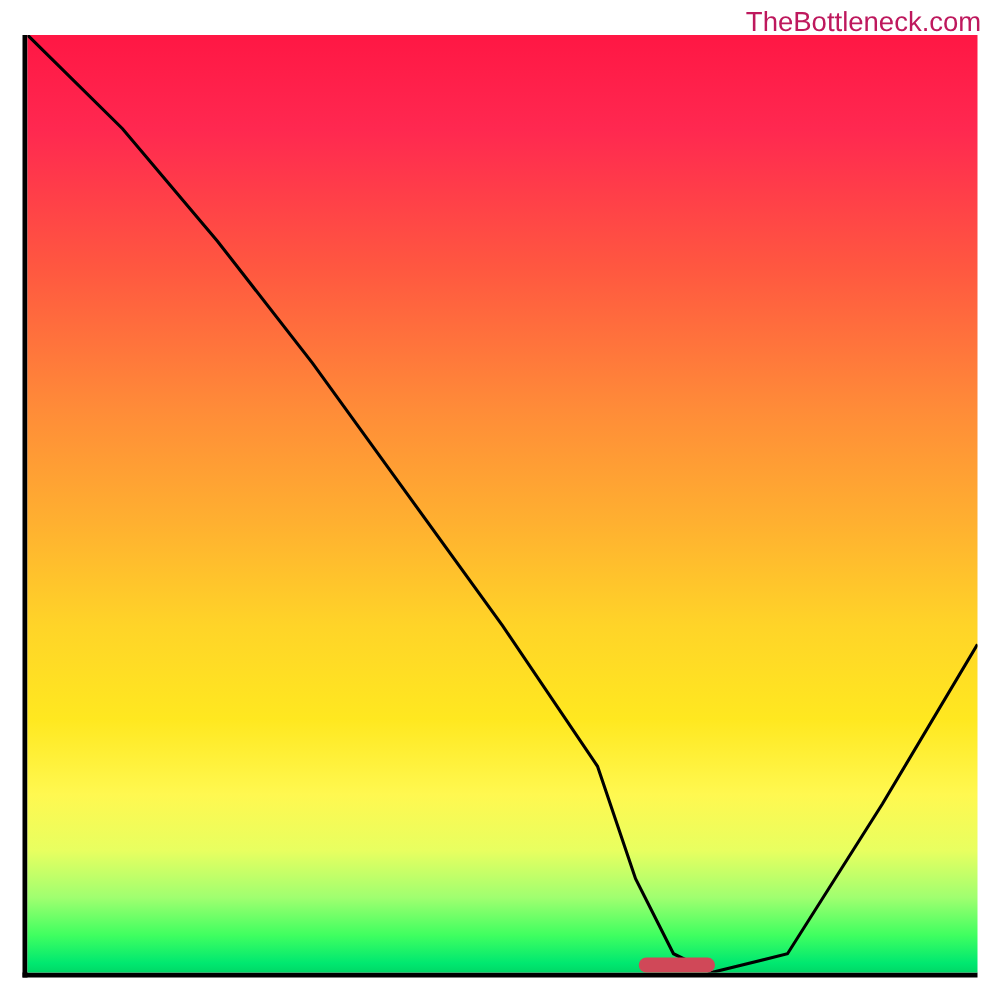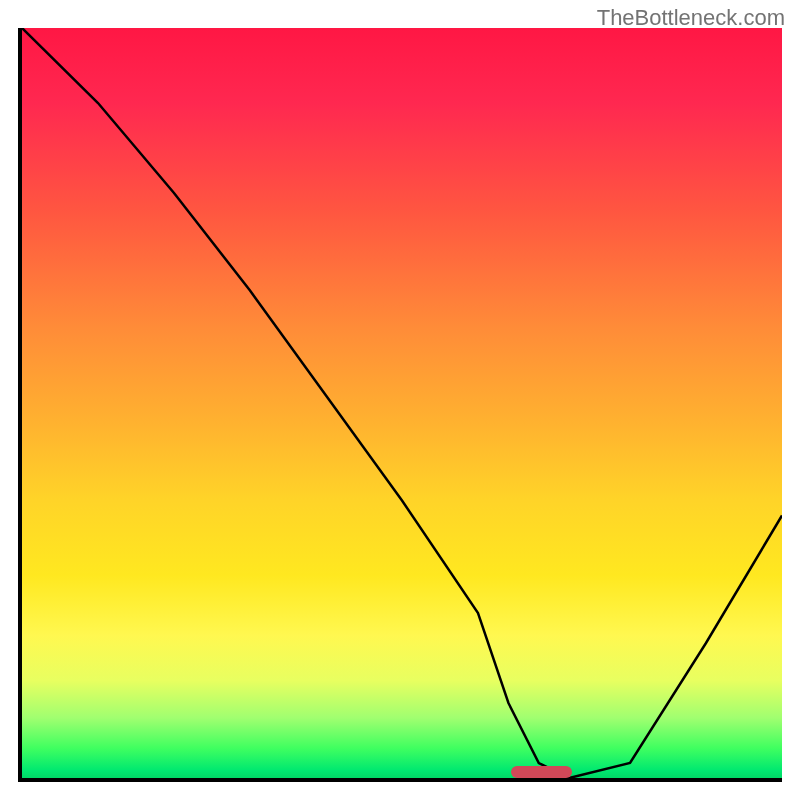--- a/index.html
+++ b/index.html
@@ -11,21 +11,21 @@
       width: 800px;
       height: 800px;
       background: #fff;
       font-family: Arial, sans-serif;
       position: relative;
     }
     .watermark {
       position: absolute;
       top: 5px;
       right: 15px;
-      color: #737373;
+      color: #be185d;
       font-size: 22px;
       font-weight: normal;
       z-index: 10;
     }
     .chart-container {
       position: absolute;
       top: 28px;
       left: 18px;
       width: 764px;
       height: 754px;

